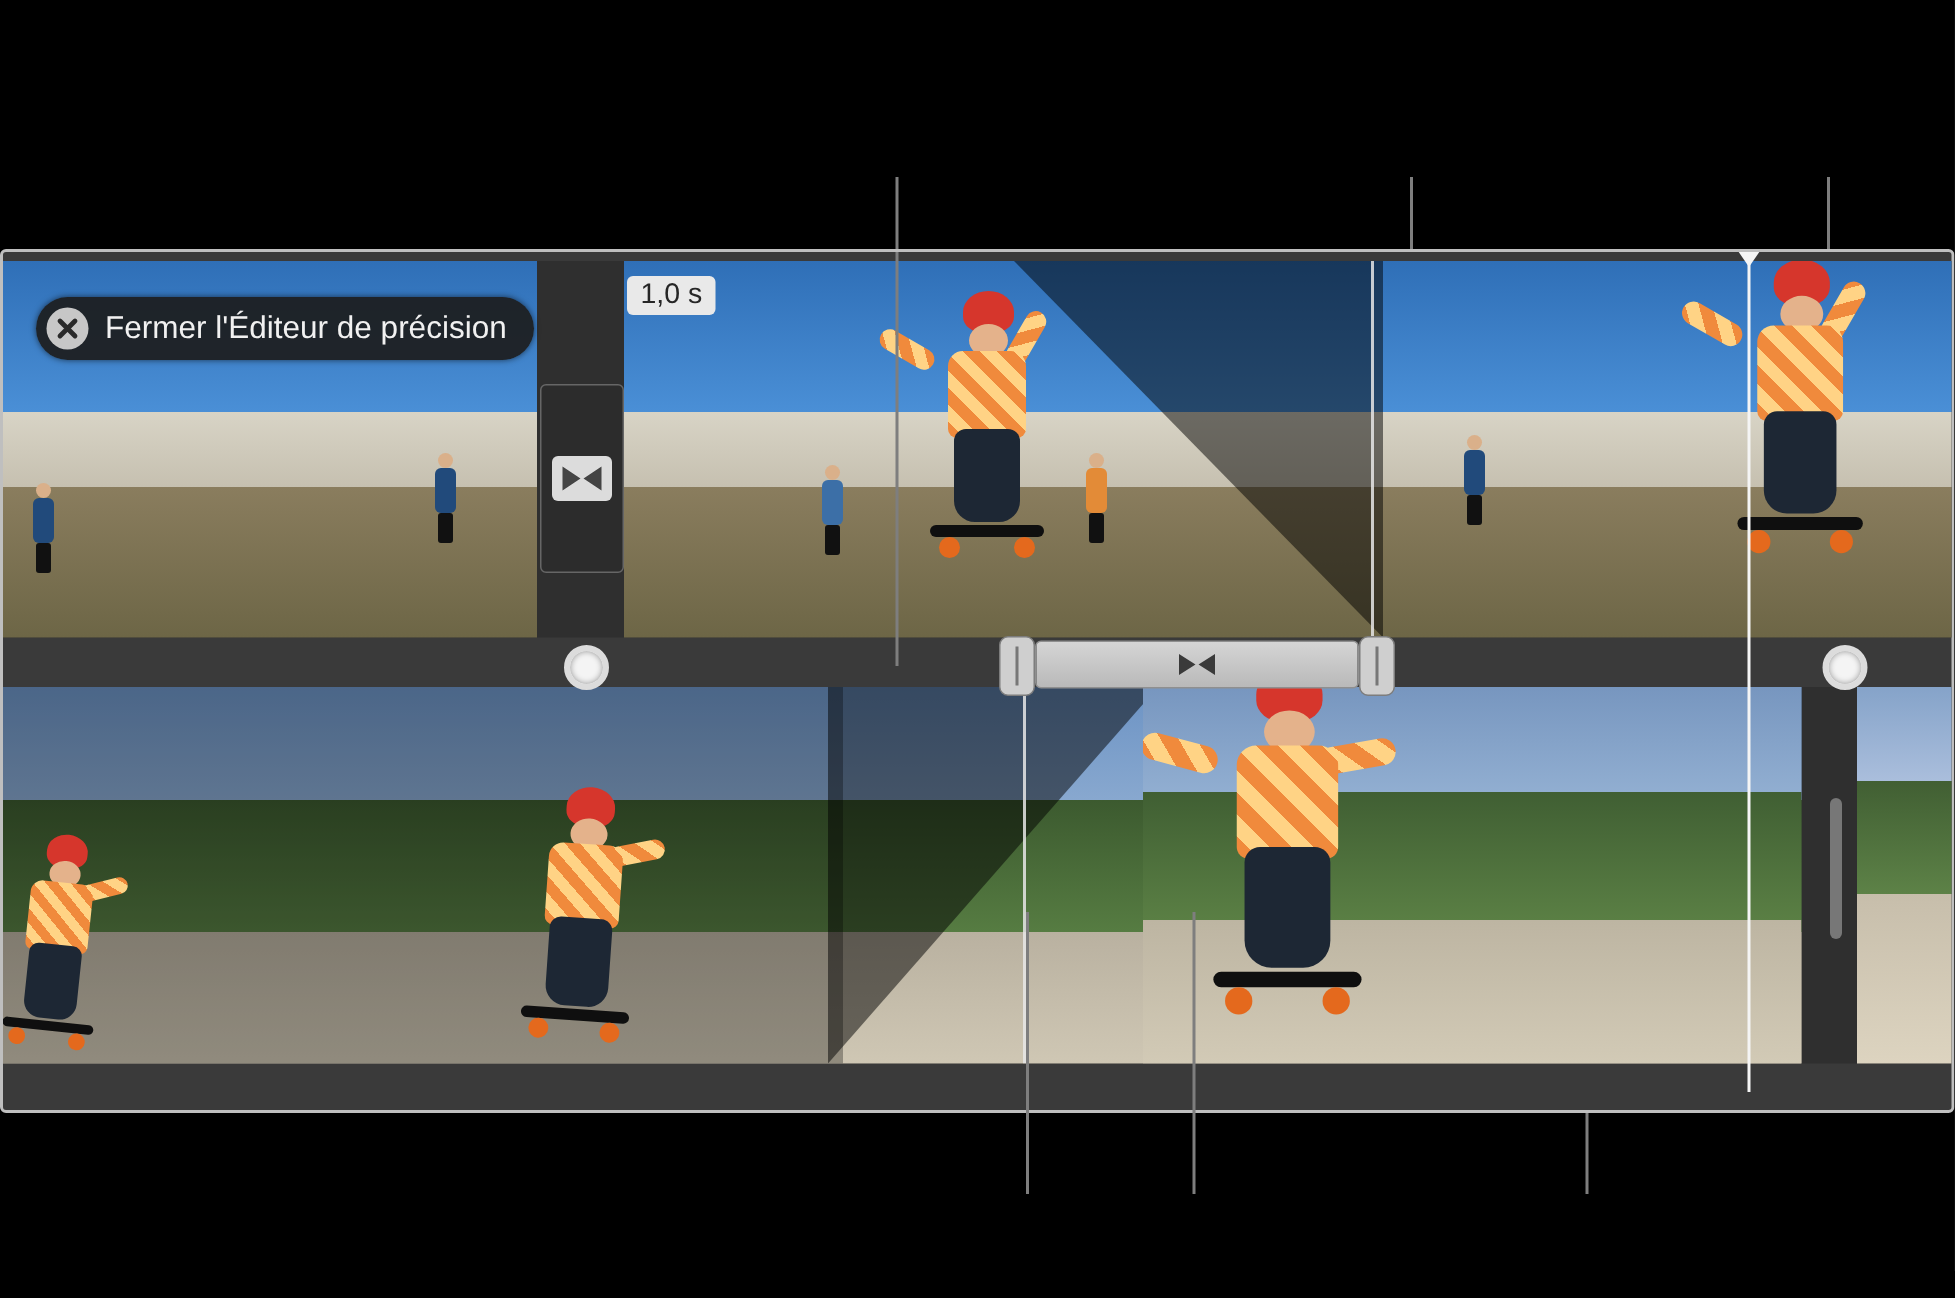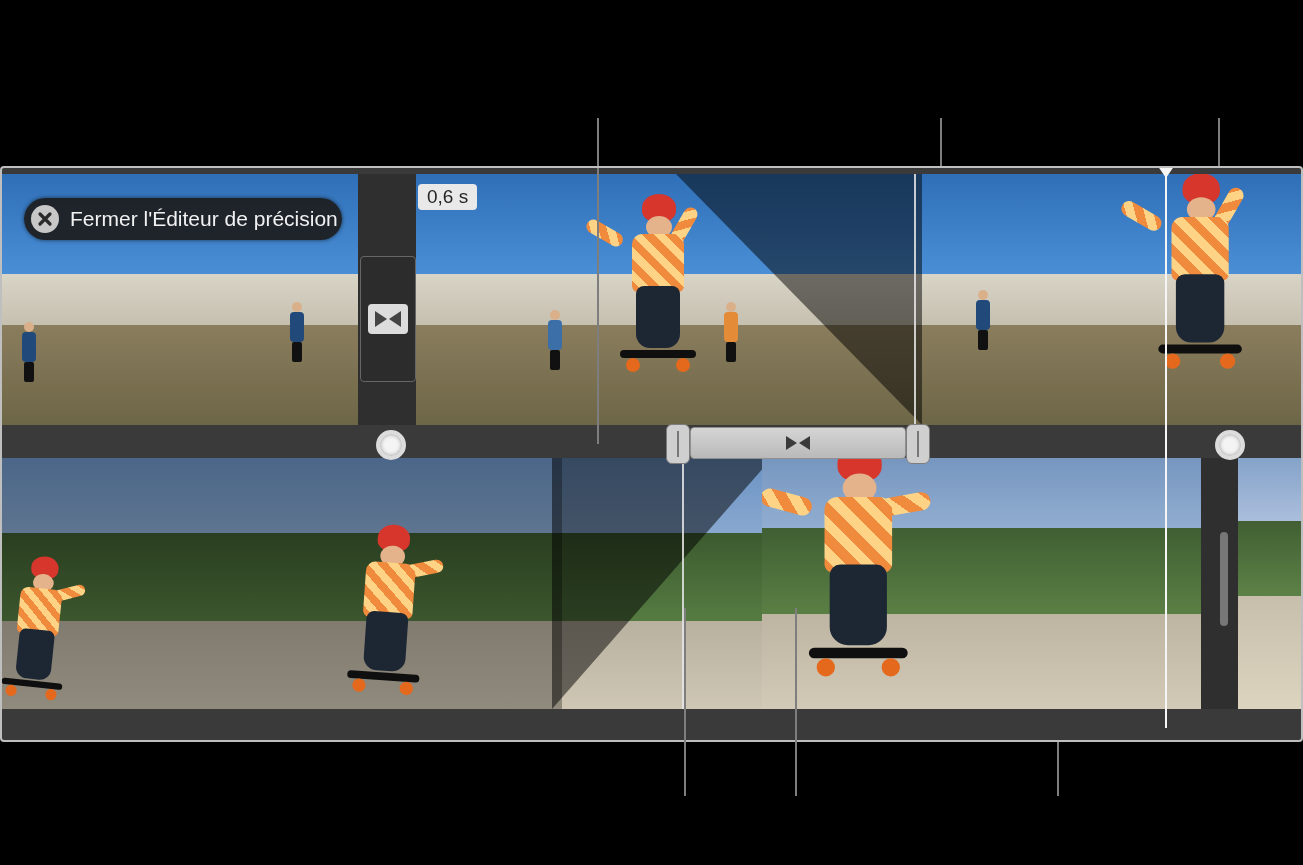--- a/index.html
+++ b/index.html
@@ -189,21 +189,21 @@
   .close-pill {
     position: absolute;
     top: 30px;
     left: 22px;
     display: flex;
     align-items: center;
     gap: 10px;
     background: rgba(28,28,28,0.92);
     color: #f1f1f1;
     font-size: 21px;
-    padding: 6px 4px 6px 6px;
+    padding: 6px 18px 6px 6px;
     border-radius: 24px;
     cursor: pointer;
     z-index: 40;
     box-shadow: 0 0 4px rgba(0,0,0,0.6);
   }
   .close-pill .xicon {
     width: 30px; height: 30px;
     flex: none;
   }
   .close-pill .xicon circle { fill: #c7c7c7; }
@@ -366,21 +366,21 @@
 
     <div class="trans-well">
       <div class="bow">
         <svg width="30" height="20" viewBox="0 0 30 20">
           <path d="M2 2 L14 10 L2 18 Z M28 2 L16 10 L28 18 Z" fill="#444"></path>
         </svg>
       </div>
     </div>
 
     <div class="clip sky-road" style="left:414px; width:889px;">
-      <div class="dur-badge">0,6 s</div>
+      <div class="dur-badge">1,0 s</div>
 
       <div class="diag-tr" style="position:absolute; left:260px; top:0; width:246px; height:100%;">
         <div class="dim"></div>
       </div>
 
       <div class="skater" style="left:186px; top:20px;">
         <div class="helmet"></div>
           <div class="head"></div>
         <div class="arm"></div>
           <div class="arm back"></div>

